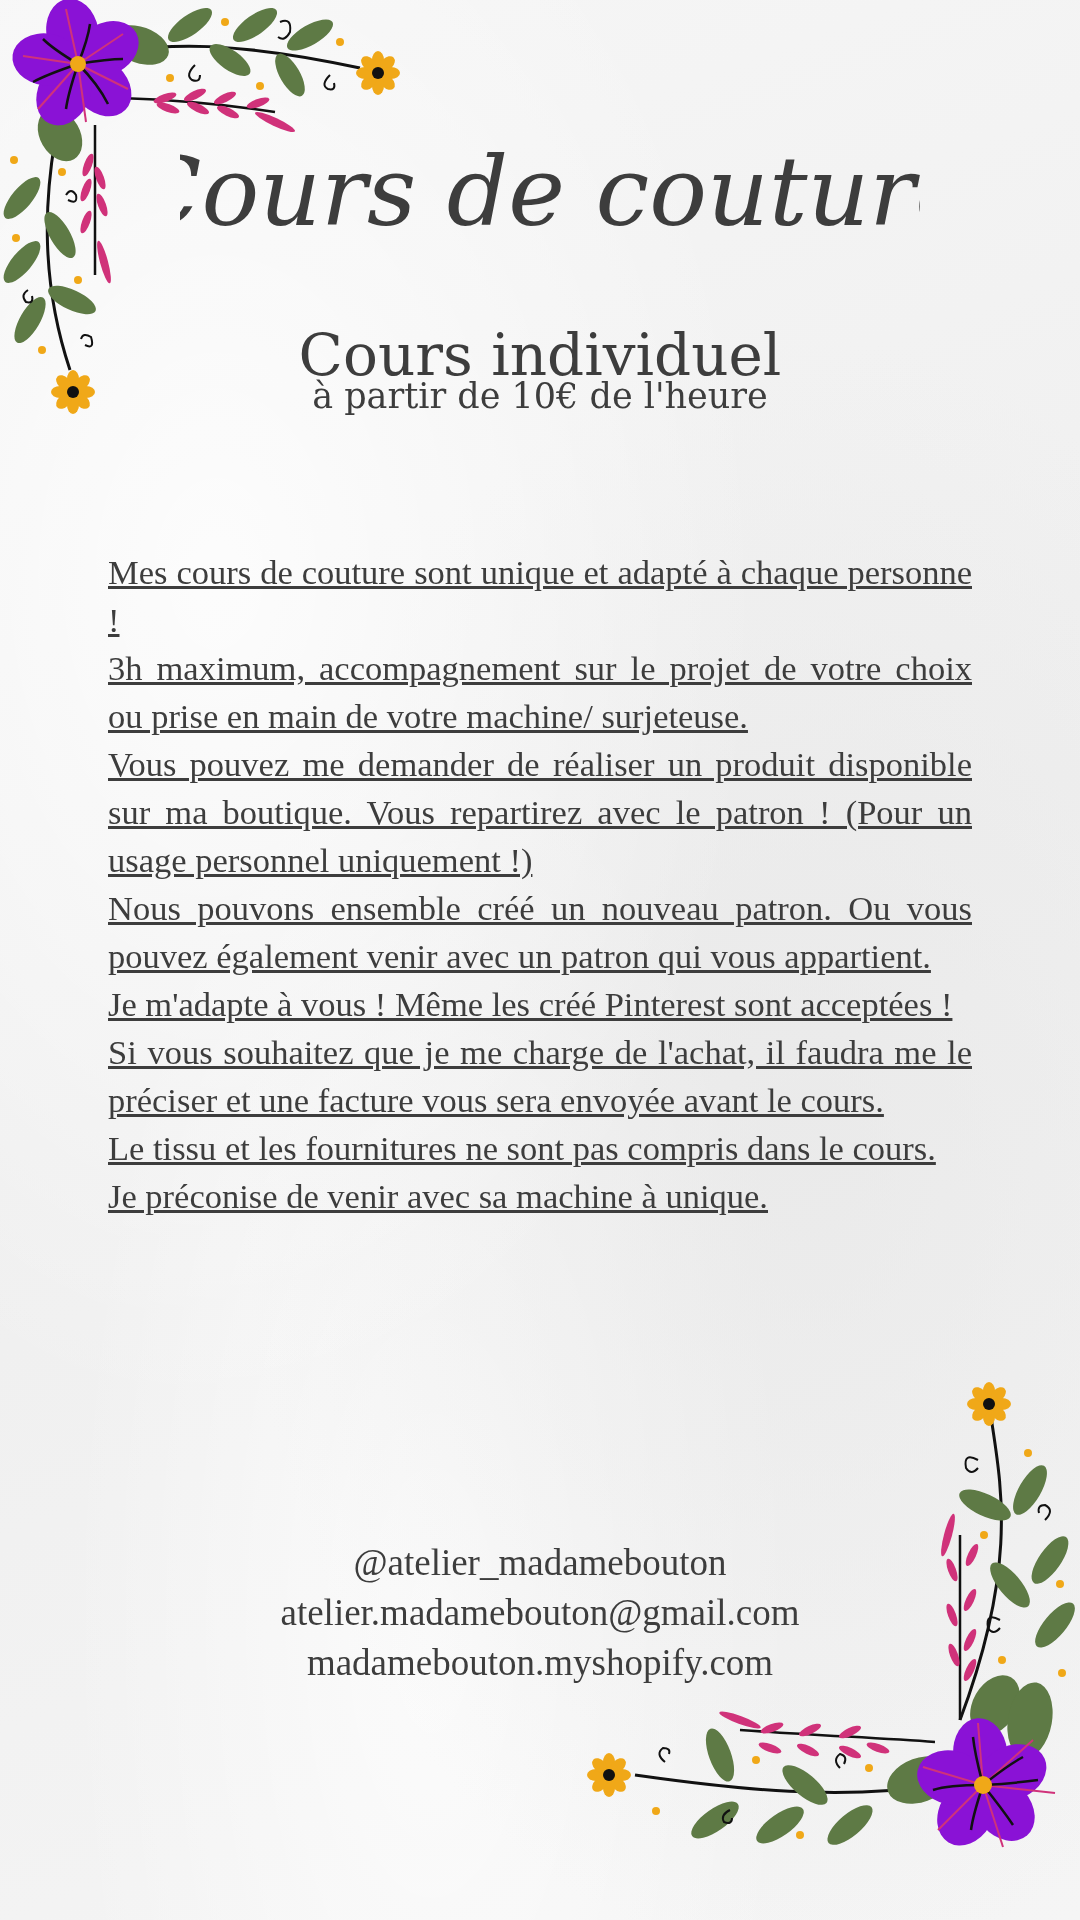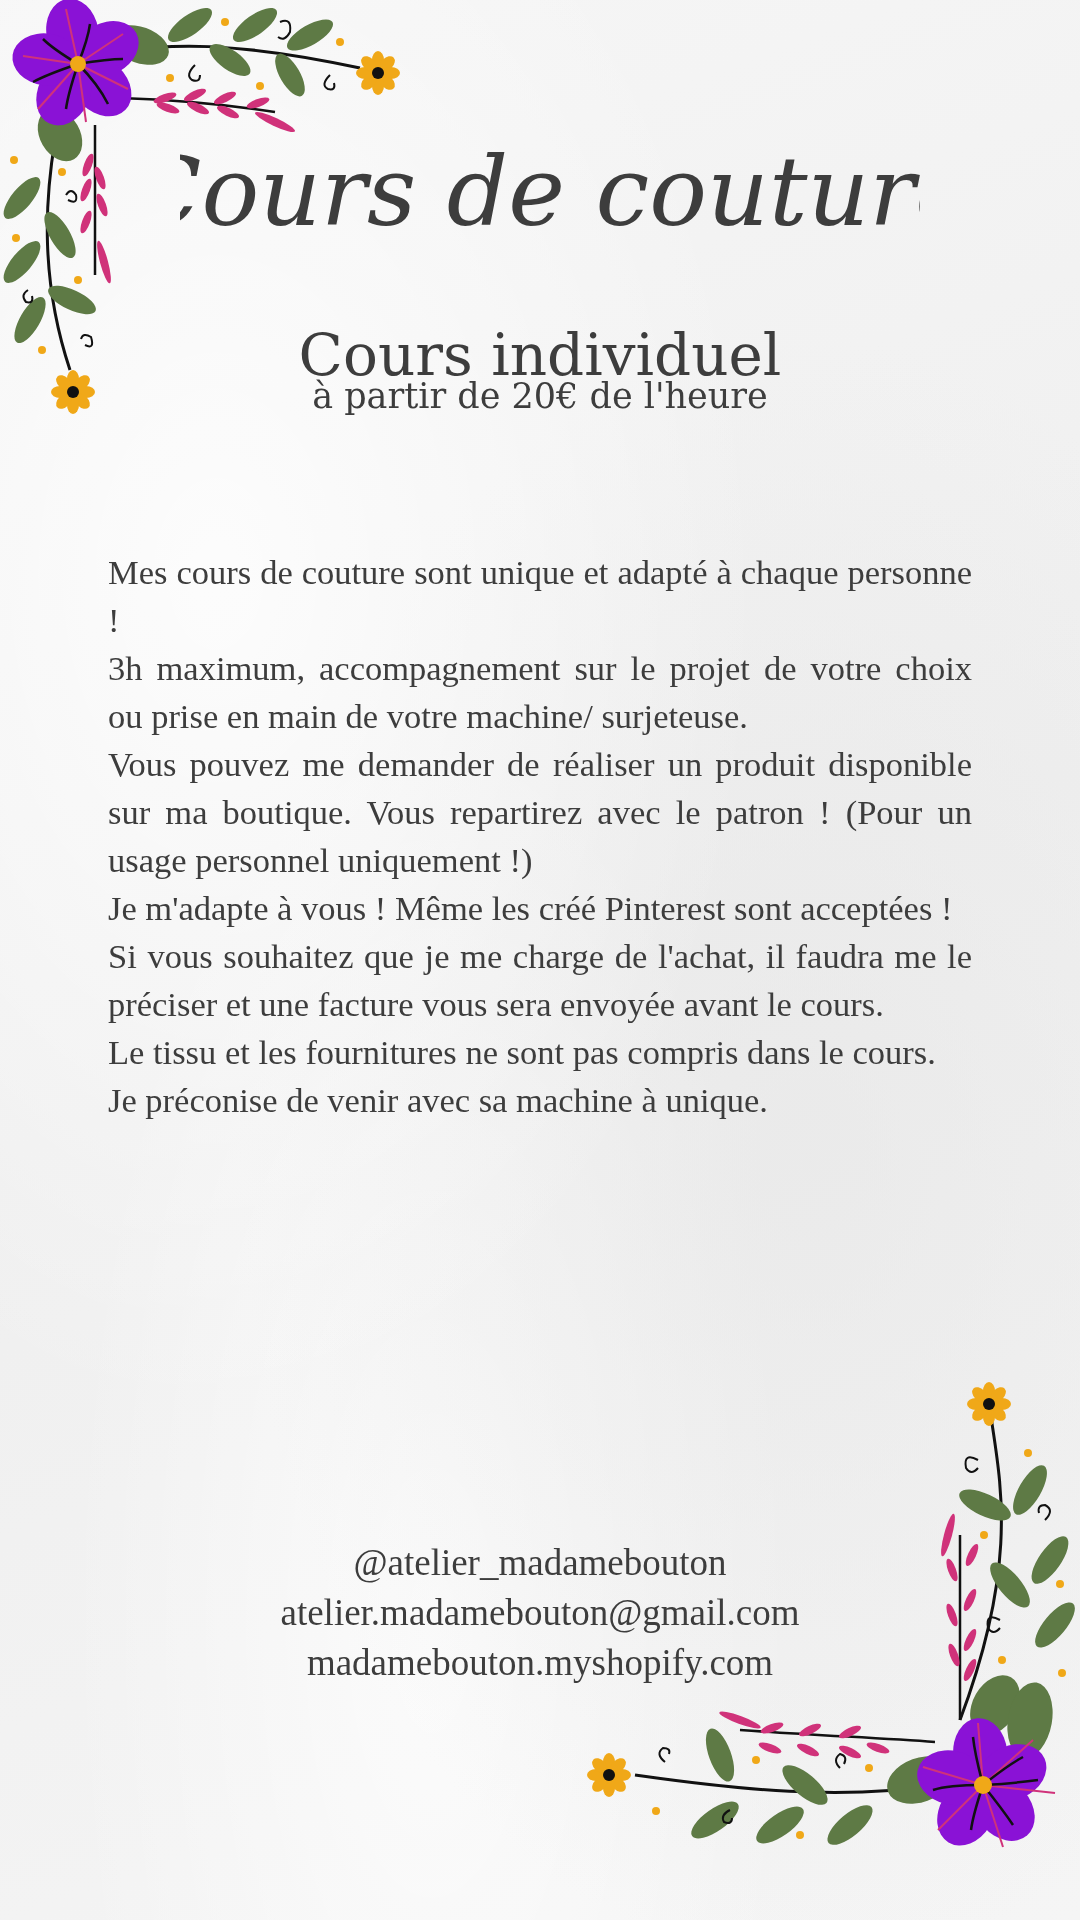--- a/index.html
+++ b/index.html
@@ -60,20 +60,21 @@
       top: 548px;
       width: 864px;
       font-family: "Liberation Serif", serif;
       font-size: 34.5px;
       line-height: 48px;
       color: #3d3d3d;
       text-align: justify;
     }
     .body-text p {
       margin: 0;
+      text-decoration: underline;
     }
     .contacts {
       position: absolute;
       left: 0;
       width: 1080px;
       top: 1538px;
       text-align: center;
       font-family: "Liberation Serif", serif;
       font-size: 37px;
       line-height: 50px;
@@ -216,26 +217,27 @@
       </g>
       <circle r="8" fill="#f0a818"></circle>
     </g>
   </svg>
 
   <svg class="script-title" viewBox="0 0 740 180" xmlns="http://www.w3.org/2000/svg">
     <text x="370" y="130" text-anchor="middle" font-family="DejaVu Serif, serif" font-style="italic" font-size="96" fill="#3d3d3d">Cours de couture</text>
   </svg>
 
   <div class="heading">Cours individuel</div>
-  <div class="subheading">à partir de 20€ de l'heure</div>
+  <div class="subheading">à partir de 10€ de l'heure</div>
 
   <div class="body-text">
     <p>Mes cours de couture sont unique et adapté à chaque personne !</p>
     <p>3h maximum, accompagnement sur le projet de votre choix ou prise en main de votre machine/ surjeteuse.</p>
     <p>Vous pouvez me demander de réaliser un produit disponible sur ma boutique. Vous repartirez avec le patron ! (Pour un usage personnel uniquement !)</p>
+    <p>Nous pouvons ensemble créé un nouveau patron. Ou vous pouvez également venir avec un patron qui vous appartient.</p>
     <p>Je m'adapte à vous ! Même les créé Pinterest sont acceptées !</p>
     <p>Si vous souhaitez que je me charge de l'achat, il faudra me le préciser et une facture vous sera envoyée avant le cours.</p>
     <p>Le tissu et les fournitures ne sont pas compris dans le cours.</p>
     <p>Je préconise de venir avec sa machine à unique.</p>
   </div>
 
   <div class="contacts">
     <div>@atelier_madamebouton</div>
     <div>atelier.madamebouton@gmail.com</div>
     <div>madamebouton.myshopify.com</div>

